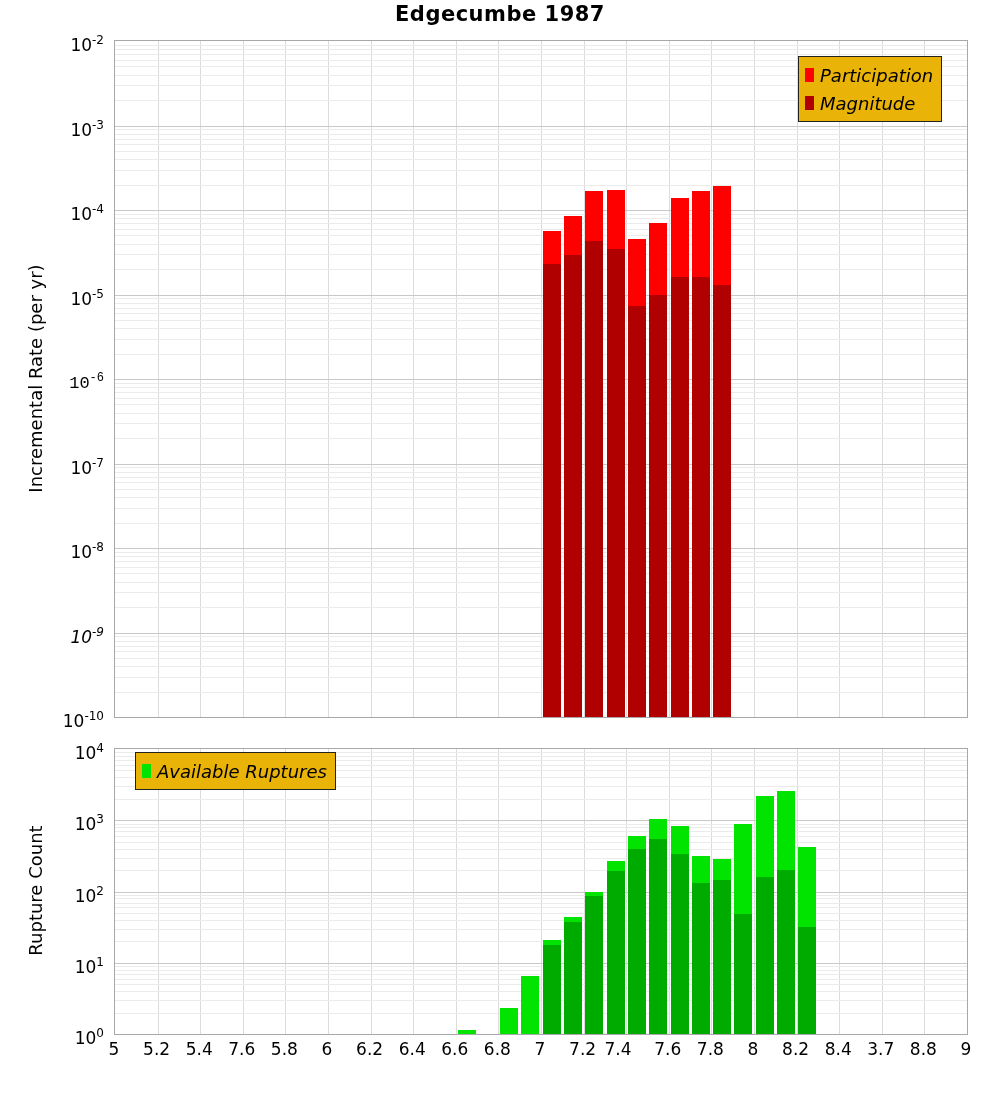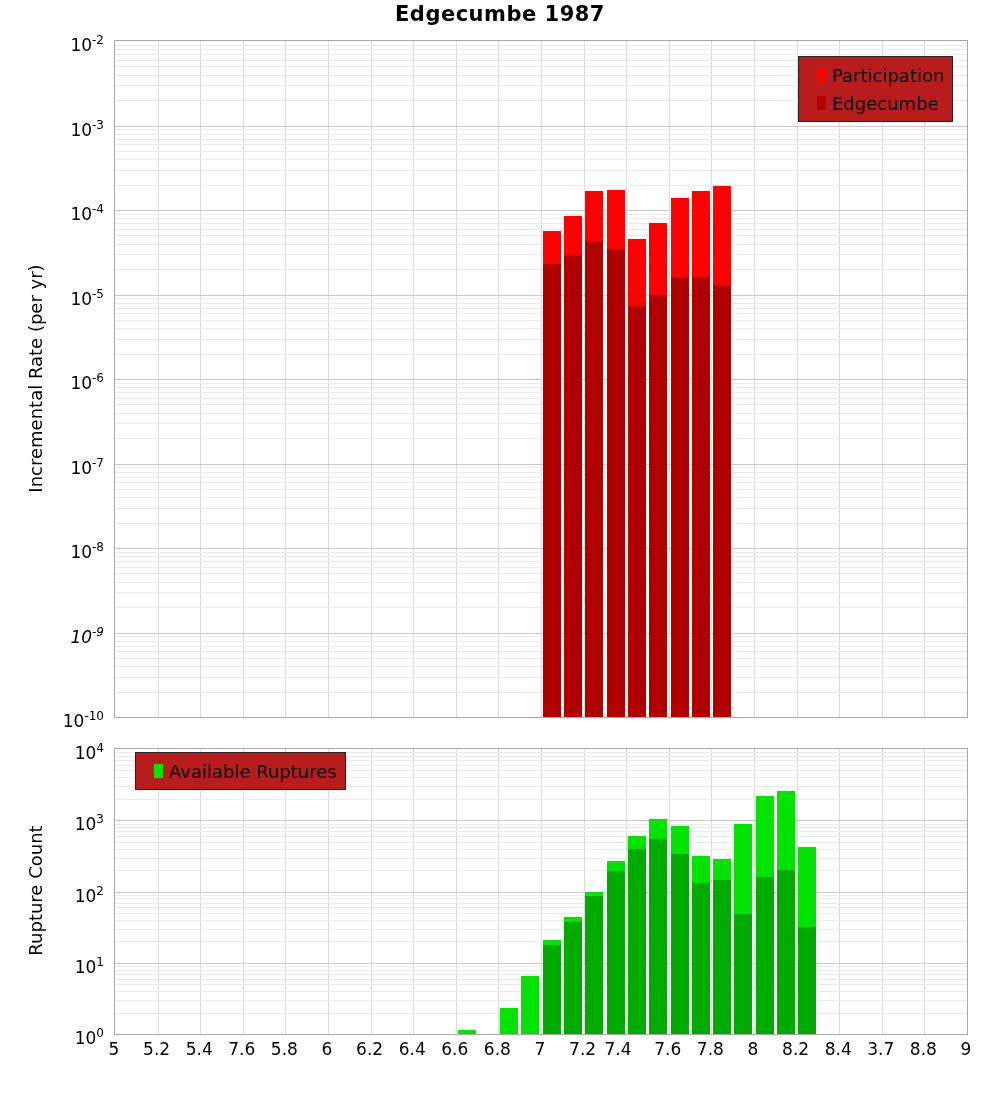--- a/index.html
+++ b/index.html
@@ -14,22 +14,22 @@
   #plot-bottom{top:748px;height:285px;}
   .vgrid{position:absolute;top:0;bottom:0;width:1px;background:#dcdcdc;}
   .hgrid-major{position:absolute;left:0;right:0;height:1px;background:#c9c9c9;}
   .hgrid-minor{position:absolute;left:0;right:0;height:1px;background:#ebebeb;}
   .bar{position:absolute;bottom:0;}
   .ytick{position:absolute;width:104px;text-align:right;font-size:17px;line-height:24px;}
   .ytick sup{font-size:12px;}
   .xtick{position:absolute;width:60px;text-align:center;font-size:17px;}
   .axis-label{position:absolute;font-size:18px;white-space:nowrap;}
   .axis-label.rot{transform:rotate(-90deg);transform-origin:center center;}
-  .legend{position:absolute;background:#b91c1c;border:1.5px solid #222;
-       padding:4px 8px 4px 18px;z-index:5;}
+  .legend{position:absolute;background:#eab308;border:1.5px solid #222;
+       padding:4px 8px 4px 6px;z-index:5;font-style:italic;}
   .legend-item{display:flex;align-items:center;height:28px;font-size:18px;}
   .legend-swatch{display:inline-block;width:9px;height:14px;margin-right:6px;flex:none;}
 </style>
 </head>
 <body>
 
 <div class="figure">
 
   <div class="chart-title">Edgecumbe 1987</div>
 
@@ -232,37 +232,37 @@
   <div class="axis-label rot" style="left:-85px;top:368px;width:240px;text-align:center;">Incremental Rate (per yr)</div>
   <div class="axis-label rot" style="left:-85px;top:880px;width:240px;text-align:center;">Rupture Count</div>
 
   <div class="legend" style="left:798px;top:56px;">
     <div class="legend-item">
       <span class="legend-swatch" id="sw-participation" style="background: rgb(255, 0, 0);"></span>
       <span>Participation</span>
     </div>
     <div class="legend-item">
       <span class="legend-swatch" id="sw-nucleation" style="background: rgb(176, 0, 0);"></span>
-      <span>Edgecumbe</span>
+      <span>Magnitude</span>
     </div>
   </div>
 
   <div class="legend" style="left:135px;top:752px;">
     <div class="legend-item">
       <span class="legend-swatch" id="sw-available" style="background: rgb(0, 228, 0);"></span>
       <span>Available Ruptures</span>
     </div>
   </div>
 
   <div id="ticks-layer">
       <div class="ytick" style="left: 0px; top: 28px;"><span>10</span><sup>-2</sup></div>
       <div class="ytick" style="left: 0px; top: 112.5px;"><span>10</span><sup>-3</sup></div>
       <div class="ytick" style="left: 0px; top: 197px;"><span>10</span><sup>-4</sup></div>
       <div class="ytick" style="left: 0px; top: 281.5px;"><span>10</span><sup>-5</sup></div>
-      <div class="ytick" style="left: 0px; top: 366px;"><span>10</span><sup>-6</sup></div>
+      <div class="ytick" style="left: 0px; top: 366px; font-family: Liberation Mono, monospace;"><span>10</span><sup>-6</sup></div>
       <div class="ytick" style="left: 0px; top: 450.5px;"><span>10</span><sup>-7</sup></div>
       <div class="ytick" style="left: 0px; top: 535px;"><span>10</span><sup>-8</sup></div>
       <div class="ytick" style="left: 0px; top: 619.5px; font-style: italic;"><span>10</span><sup>-9</sup></div>
       <div class="ytick" style="left: 0px; top: 704px;"><span>10</span><sup>-10</sup></div>
       <div class="ytick" style="left: 0px; top: 736px;"><span>10</span><sup>4</sup></div>
       <div class="ytick" style="left: 0px; top: 807.3px;"><span>10</span><sup>3</sup></div>
       <div class="ytick" style="left: 0px; top: 878.5px;"><span>10</span><sup>2</sup></div>
       <div class="ytick" style="left: 0px; top: 949.8px;"><span>10</span><sup>1</sup></div>
       <div class="ytick" style="left: 0px; top: 1021px;"><span>10</span><sup>0</sup></div>
       <div class="xtick" style="left: 84px; top: 1039px;">5</div>

